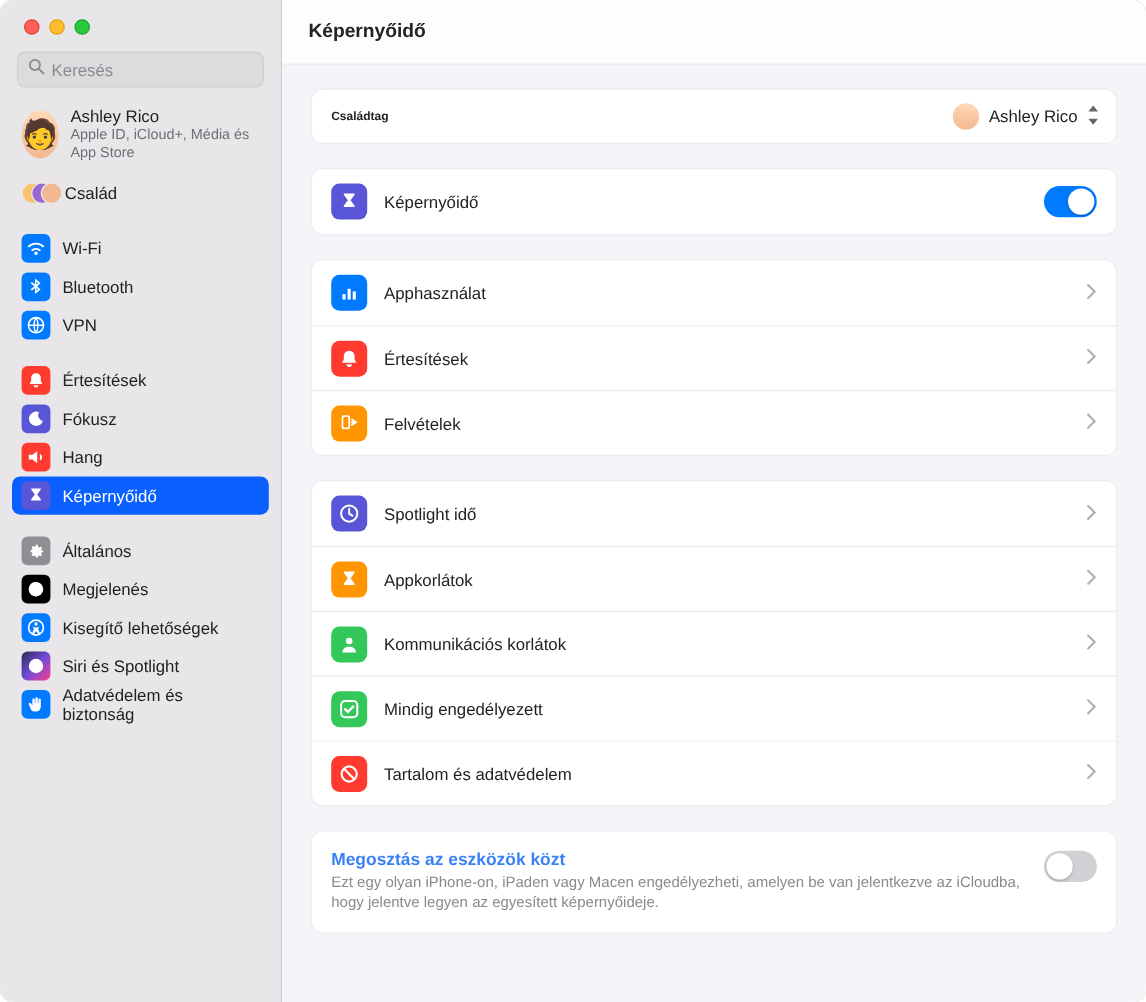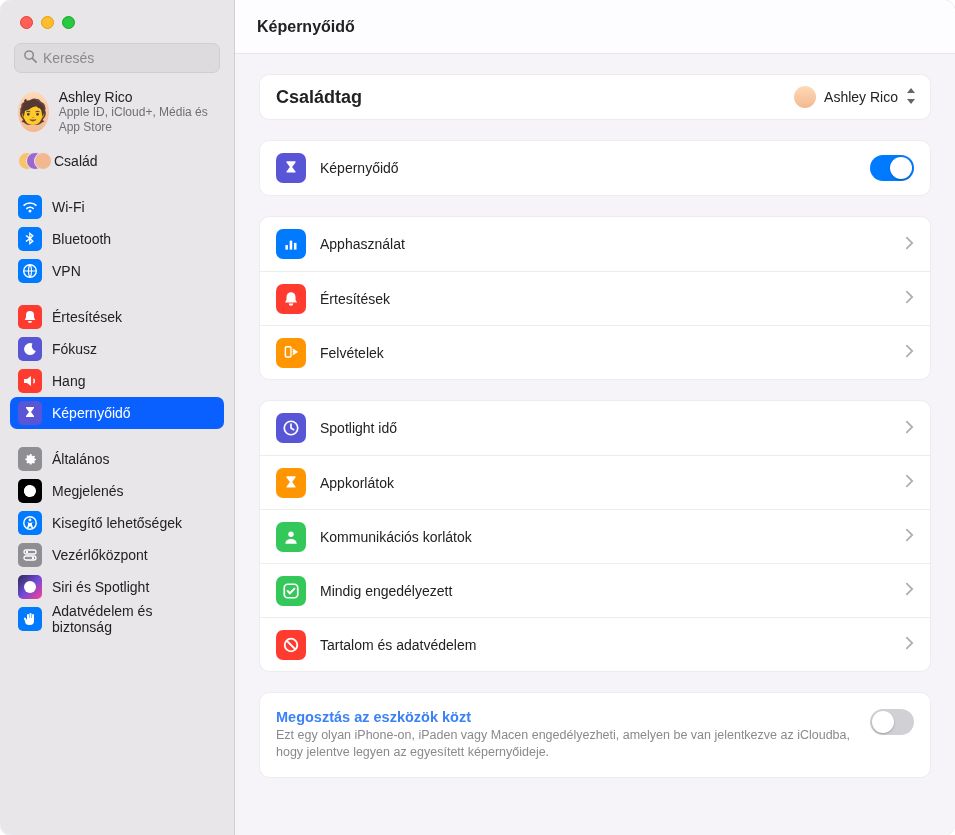--- a/index.html
+++ b/index.html
@@ -156,21 +156,21 @@
     width: 30px; height: 30px; border-radius: 7px;
     display:flex; align-items:center; justify-content:center;
     color:#fff; flex-shrink:0;
   }
   .row .row-icon svg { width:18px; height:18px; fill: currentColor; }
   .row .row-label { flex: 1; font-size: 14px; color:#222; }
   .row .chev { color:#b0b0b4; }
   .row .chev svg { width: 9px; height: 14px; fill: currentColor; }
 
   .row-family { min-height: 44px; padding: 10px 14px 10px 16px; }
-  .row-family .label-left { font-size: 18px; font-weight: 600; color:#222; }
+  .row-family .label-left { font-size: 10px; font-weight: 600; color:#222; }
   .family-picker {
     display:flex; align-items:center; gap:8px;
     background:#fff;
     cursor: default;
   }
   .family-picker .mini-avatar {
     width: 22px; height: 22px; border-radius:50%;
     background: linear-gradient(#ffd9b8,#f3b890);
   }
   .family-picker .updown svg { width: 10px; height:16px; fill:#666; }
@@ -403,28 +403,20 @@
             </div>
             <span>Megjelenés</span>
           </div>
           <div class="sb-item">
             <div class="sb-icon" style="background: rgb(0, 122, 255);">
               <svg viewBox="0 0 16 16">
                 <use href="#i-accessibility"></use>
               </svg>
             </div>
             <span>Kisegítő lehetőségek</span>
-          </div>
-          <div class="sb-item">
-            <div class="sb-icon" style="background: rgb(142, 142, 147);">
-              <svg viewBox="0 0 16 16">
-                <use href="#i-switches"></use>
-              </svg>
-            </div>
-            <span>Vezérlőközpont</span>
           </div>
           <div class="sb-item">
             <div class="sb-icon" style="background: linear-gradient(135deg, rgb(42, 42, 79), rgb(111, 75, 216), rgb(255, 62, 142));">
               <svg viewBox="0 0 16 16">
                 <use href="#i-siri"></use>
               </svg>
             </div>
             <span>Siri és Spotlight</span>
           </div>
           <div class="sb-item">

